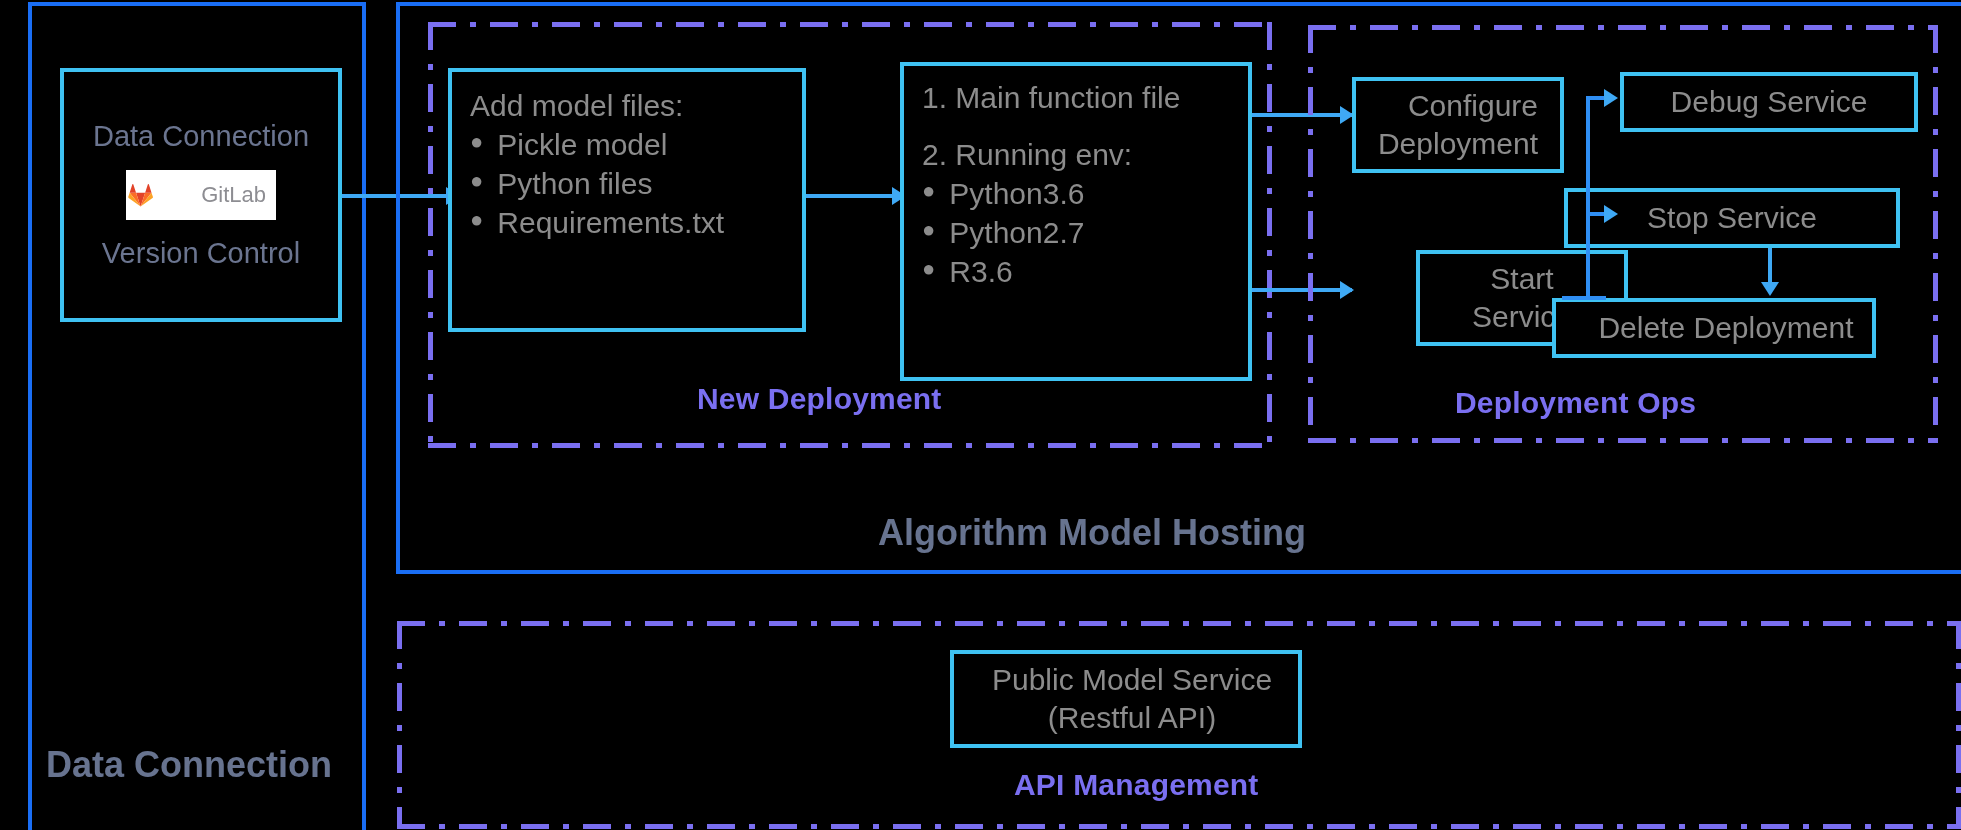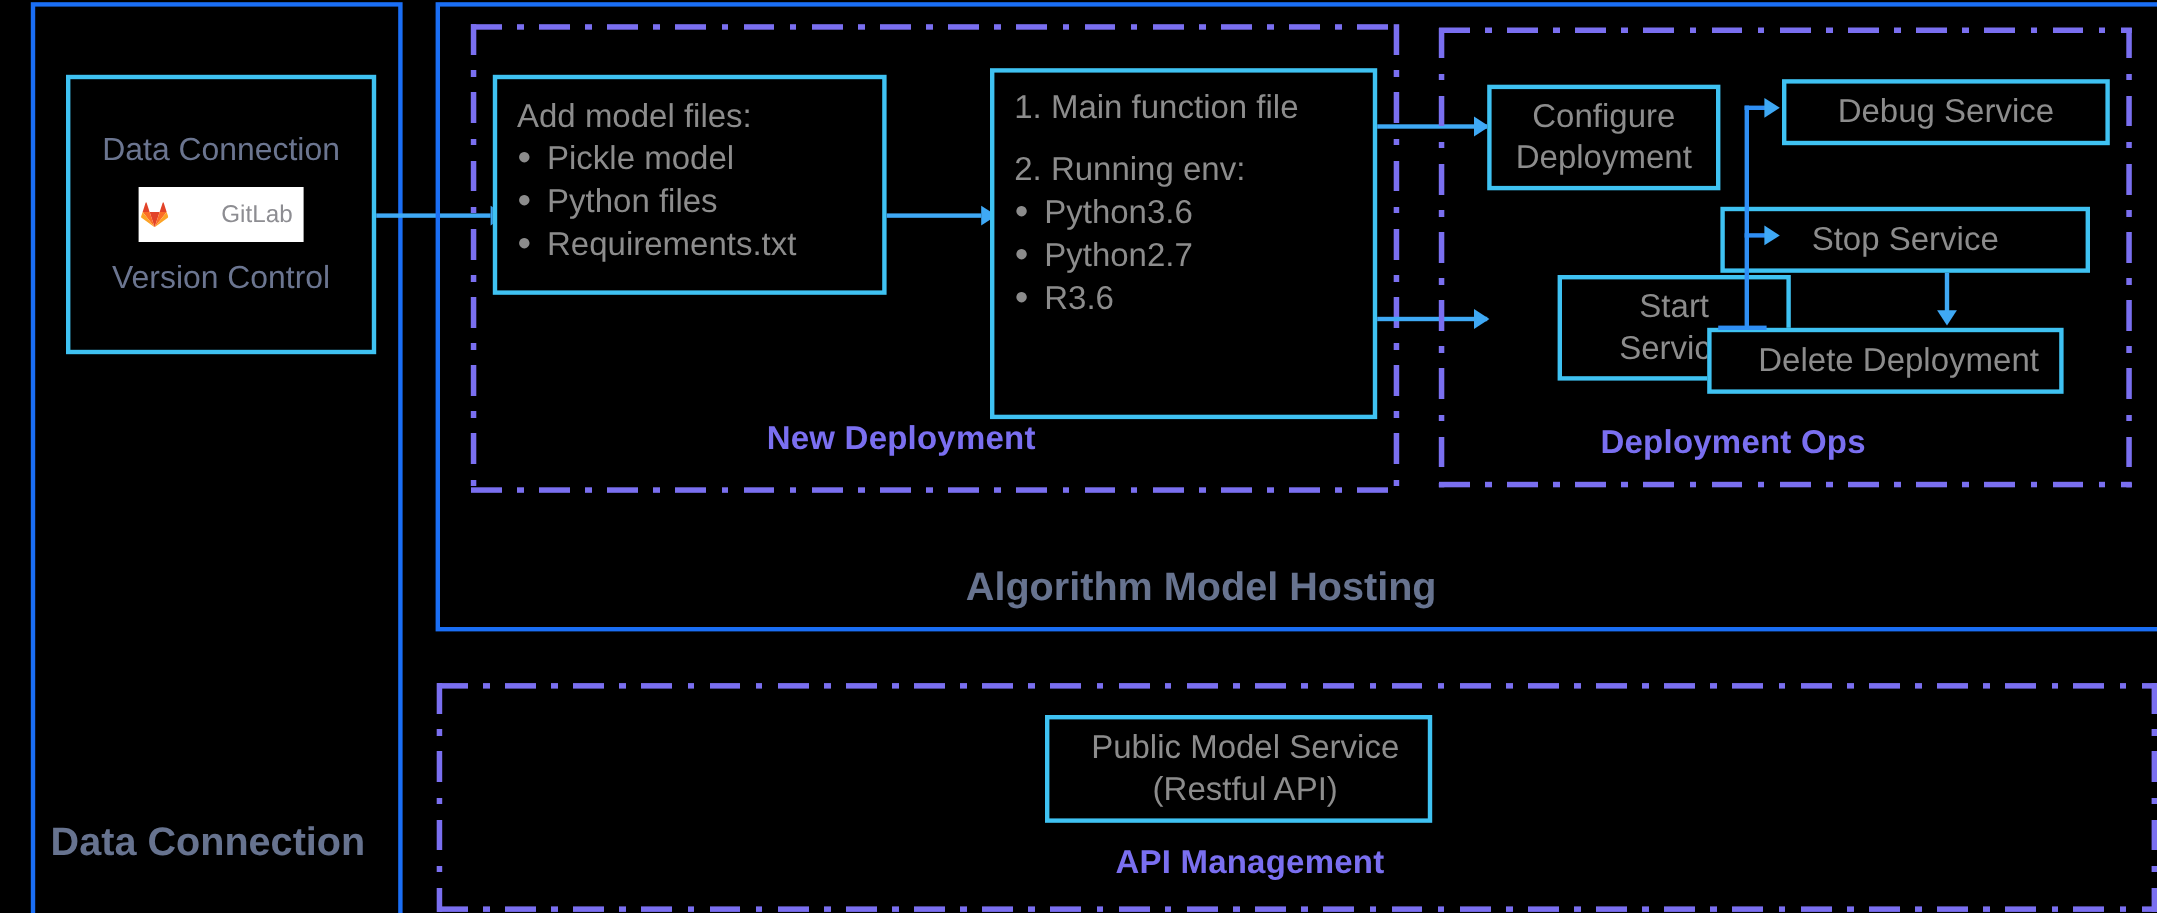--- a/index.html
+++ b/index.html
@@ -167,21 +167,21 @@
   <div class="ln-h-cy" style="left:342px; top:194px; width:104px;"></div>
   <div class="arrow-r" style="left:446px; top:187px;"></div>
 
   <div class="abs panel-solid" style="left:396px; top:2px; width:1570px; height:572px;"></div>
 
   <div class="abs cap-grey-lg" style="left:878px; top:512px;">Algorithm Model Hosting</div>
 
   <div class="abs dashdot" style="left:428px; top:22px; width:844px; height:426px;"></div>
   <div class="abs cap-purple" style="left:697px; top:382px;">New Deployment</div>
 
-  <div class="abs node" style="left:448px; top:68px; width:358px; height:200px; padding:14px 18px;">
+  <div class="abs node" style="left:448px; top:68px; width:358px; height:264px; padding:14px 18px;">
     <div class="lead">Add model files:</div>
     <ul class="bullets">
       <li>
           <span class="dot">●</span>
           <span>Pickle model</span>
         </li>
       <li>
           <span class="dot">●</span>
           <span>Python files</span>
         </li>
@@ -217,21 +217,21 @@
 
   <div class="ln-h-cy" style="left:1252px; top:113px; width:100px;"></div>
   <div class="arrow-r" style="left:1340px; top:106px;"></div>
 
   <div class="ln-h-cy" style="left:1252px; top:288px; width:100px;"></div>
   <div class="arrow-r" style="left:1340px; top:281px;"></div>
 
   <div class="abs dashdot" style="left:1308px; top:25px; width:630px; height:418px;"></div>
   <div class="abs cap-purple" style="left:1455px; top:386px;">Deployment Ops</div>
 
-  <div class="abs node ctr node-text" style="left:1352px; top:77px; width:212px; height:96px;">
+  <div class="abs node ctr node-text" style="left:1352px; top:77px; width:212px; height:96px;text-align:right;">
     <span>Configure
 Deployment</span>
   </div>
 
   <div class="abs node ctr node-text" style="left:1416px; top:250px; width:212px; height:96px;">
     <span>Start
 Service</span>
   </div>
 
   <div class="abs node ctr node-text" style="left:1620px; top:72px; width:298px; height:60px;">

